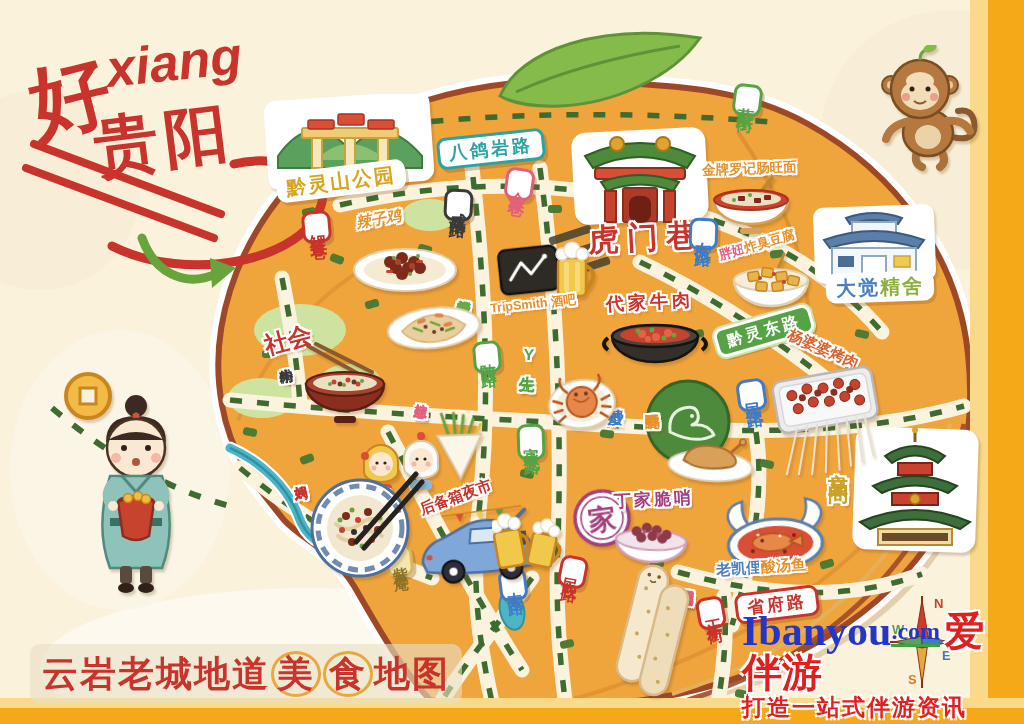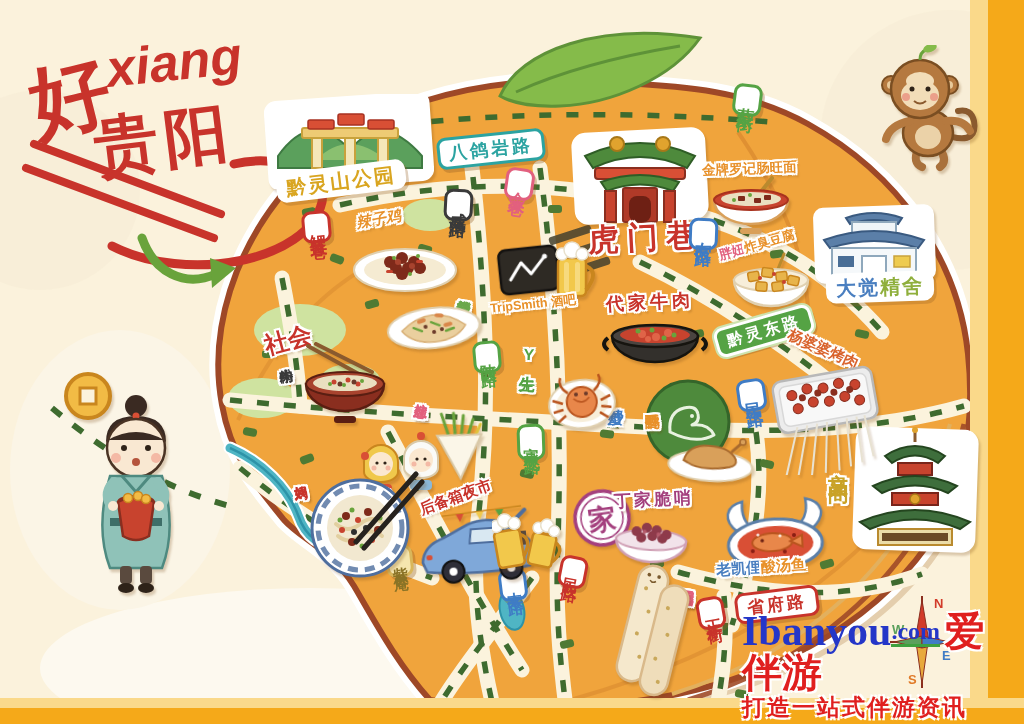--- a/index.html
+++ b/index.html
@@ -667,20 +667,23 @@
   <circle cx="80" cy="128" r="4.5" fill="#F2BB45" stroke="#C9861E" stroke-width="1.5"></circle>
   <circle cx="88" cy="131" r="4.5" fill="#F2BB45" stroke="#C9861E" stroke-width="1.5"></circle>
   <circle cx="55" cy="138" r="5" fill="#F9E8D2"></circle>
       <circle cx="101" cy="138" r="5" fill="#F9E8D2"></circle>
   <rect x="62" y="198" width="12" height="18" rx="4" fill="#5A4A3E"></rect>
       <rect x="82" y="198" width="12" height="18" rx="4" fill="#5A4A3E"></rect>
   <ellipse cx="68" cy="220" rx="8" ry="5" fill="#2E2218"></ellipse>
       <ellipse cx="88" cy="220" rx="8" ry="5" fill="#2E2218"></ellipse>
 </svg>
 
+<div class="map-title">
+  <span>云岩老城地道</span><span class="circled">美</span><span class="circled">食</span><span>地图</span>
+</div>
 
 <svg class="abs" style="left:884px;top:592px" width="75" height="100" viewBox="0 0 75 100">
   <line x1="38" y1="4" x2="38" y2="96" stroke="#8B2F1F" stroke-width="2"></line>
   <line x1="6" y1="50" x2="70" y2="50" stroke="#8B2F1F" stroke-width="2"></line>
   <polygon points="38,8 31,50 45,50" fill="#D23B2A" stroke="#8B2F1F" stroke-width="1"></polygon>
   <polygon points="38,92 32,50 44,50" fill="#E8A93C" stroke="#8B2F1F" stroke-width="1"></polygon>
   <polygon points="10,50 38,44 38,56" fill="#5BA05C" stroke="#8B2F1F" stroke-width="1"></polygon>
   <polygon points="66,50 38,44 38,56" fill="#3F7CC5" stroke="#8B2F1F" stroke-width="1"></polygon>
   <text x="50" y="16" font-size="13" font-weight="bold" fill="#D23B2A">N</text>
   <text x="8" y="42" font-size="13" font-weight="bold" fill="#5BA05C">W</text>

